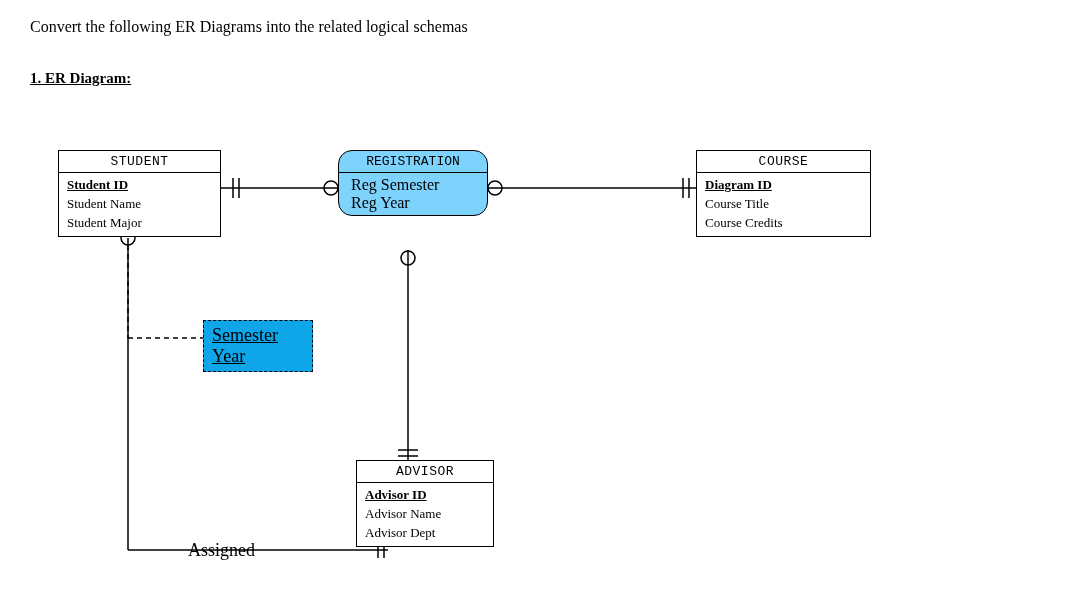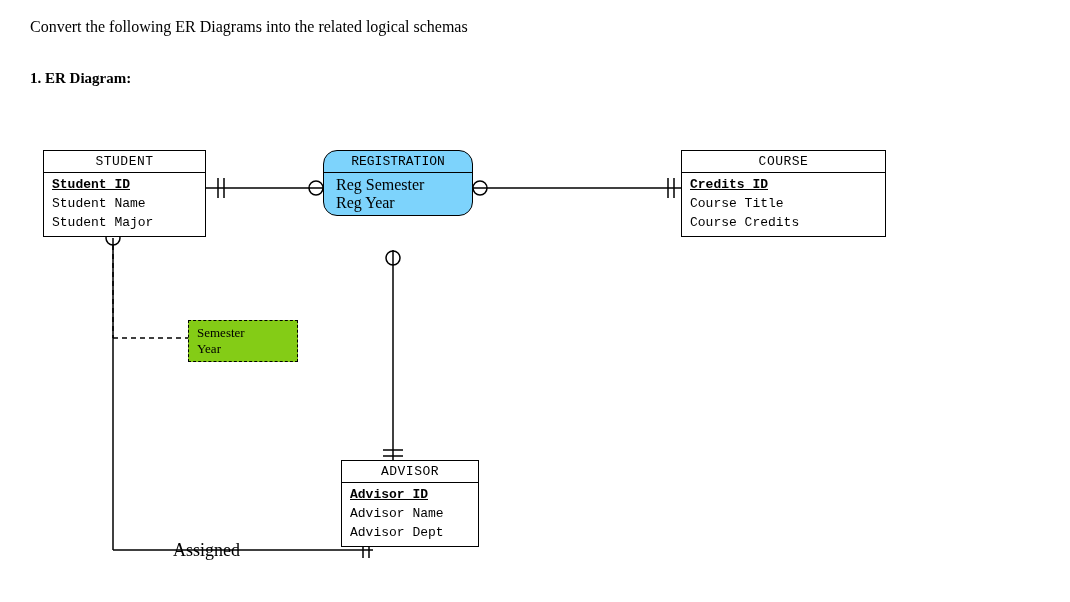--- a/index.html
+++ b/index.html
@@ -19,27 +19,28 @@
       left: 30px;
       font-size: 16px;
     }
 
     .section-title {
       position: absolute;
       top: 70px;
       left: 30px;
       font-size: 15px;
       font-weight: bold;
+      text-decoration: underline;
     }
 
     
     .er-diagram {
       position: absolute;
       top: 120px;
-      left: 33px;
+      left: 48px;
       width: 1010px;
       height: 470px;
     }
 
     
     .entity {
       position: absolute;
       border: 1.5px solid #000;
       background: #fff;
     }
@@ -58,21 +59,20 @@
       font-size: 13px;
     }
 
     .entity-body .pk {
       font-weight: bold;
       text-decoration: underline;
     }
 
     .entity-body div {
       line-height: 1.45;
-      font-family: Liberation Mono, monospace;
     }
 
     
     .relationship {
       position: absolute;
       border: 1.5px solid #000;
       border-radius: 14px;
       background: #7dd3fc;
       text-align: center;
     }
@@ -88,23 +88,24 @@
     .relationship-body {
       padding: 3px 12px;
       font-size: 16px;
       text-align: left;
     }
 
     
     .weak-attr {
       position: absolute;
       border: 1.5px dashed #000;
-      background: #84cc16;
+      background: #0ea5e9;
       padding: 4px 8px;
-      font-size: 13px;
+      font-size: 18px;
+      text-decoration: underline;
     }
 
     
     .connector-svg {
       position: absolute;
       top: 0;
       left: 0;
       width: 100%;
       height: 100%;
       pointer-events: none;
@@ -188,27 +189,27 @@
     <div class="relationship-body">
       <div>
         <span>Reg Semester</span>
       </div>
       <div>
         <span>Reg Year</span>
       </div>
     </div>
   </div>
 
-  <div class="entity" style="left:648px; top:30px; width:205px;">
+  <div class="entity" style="left:648px; top:30px; width:175px;">
     <div class="entity-header">
       <span>COURSE</span>
     </div>
     <div class="entity-body">
       <div class="pk">
-        <span>Credits ID</span>
+        <span>Diagram ID</span>
       </div>
       <div>
         <span>Course Title</span>
       </div>
       <div>
         <span>Course Credits</span>
       </div>
     </div>
   </div>
 

